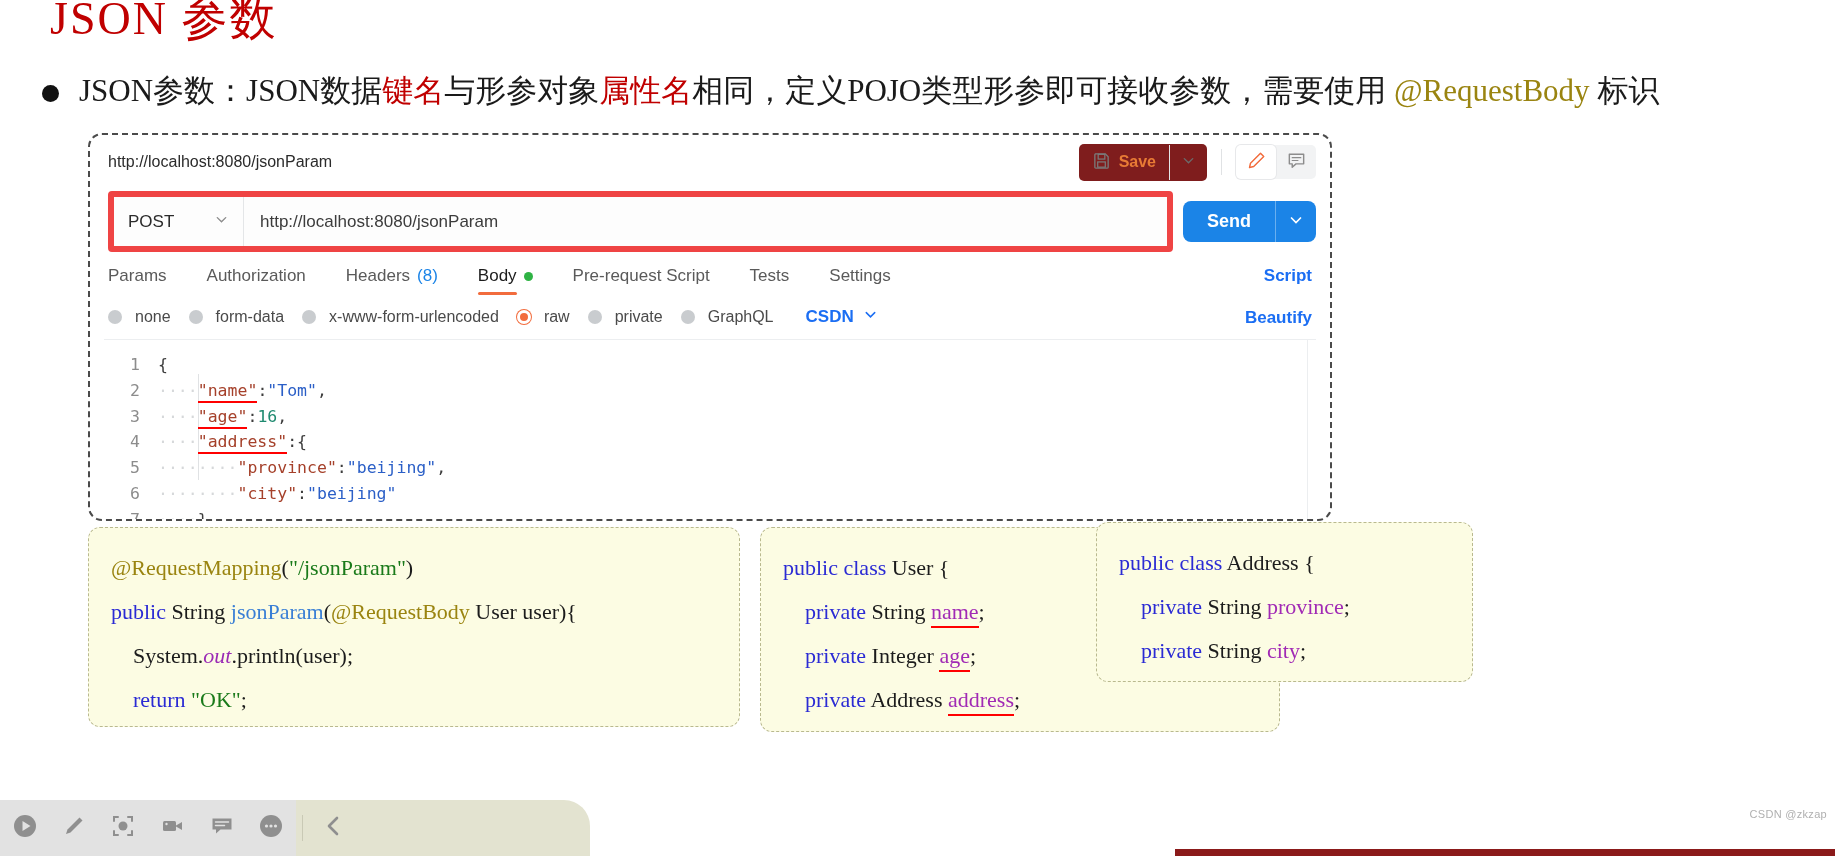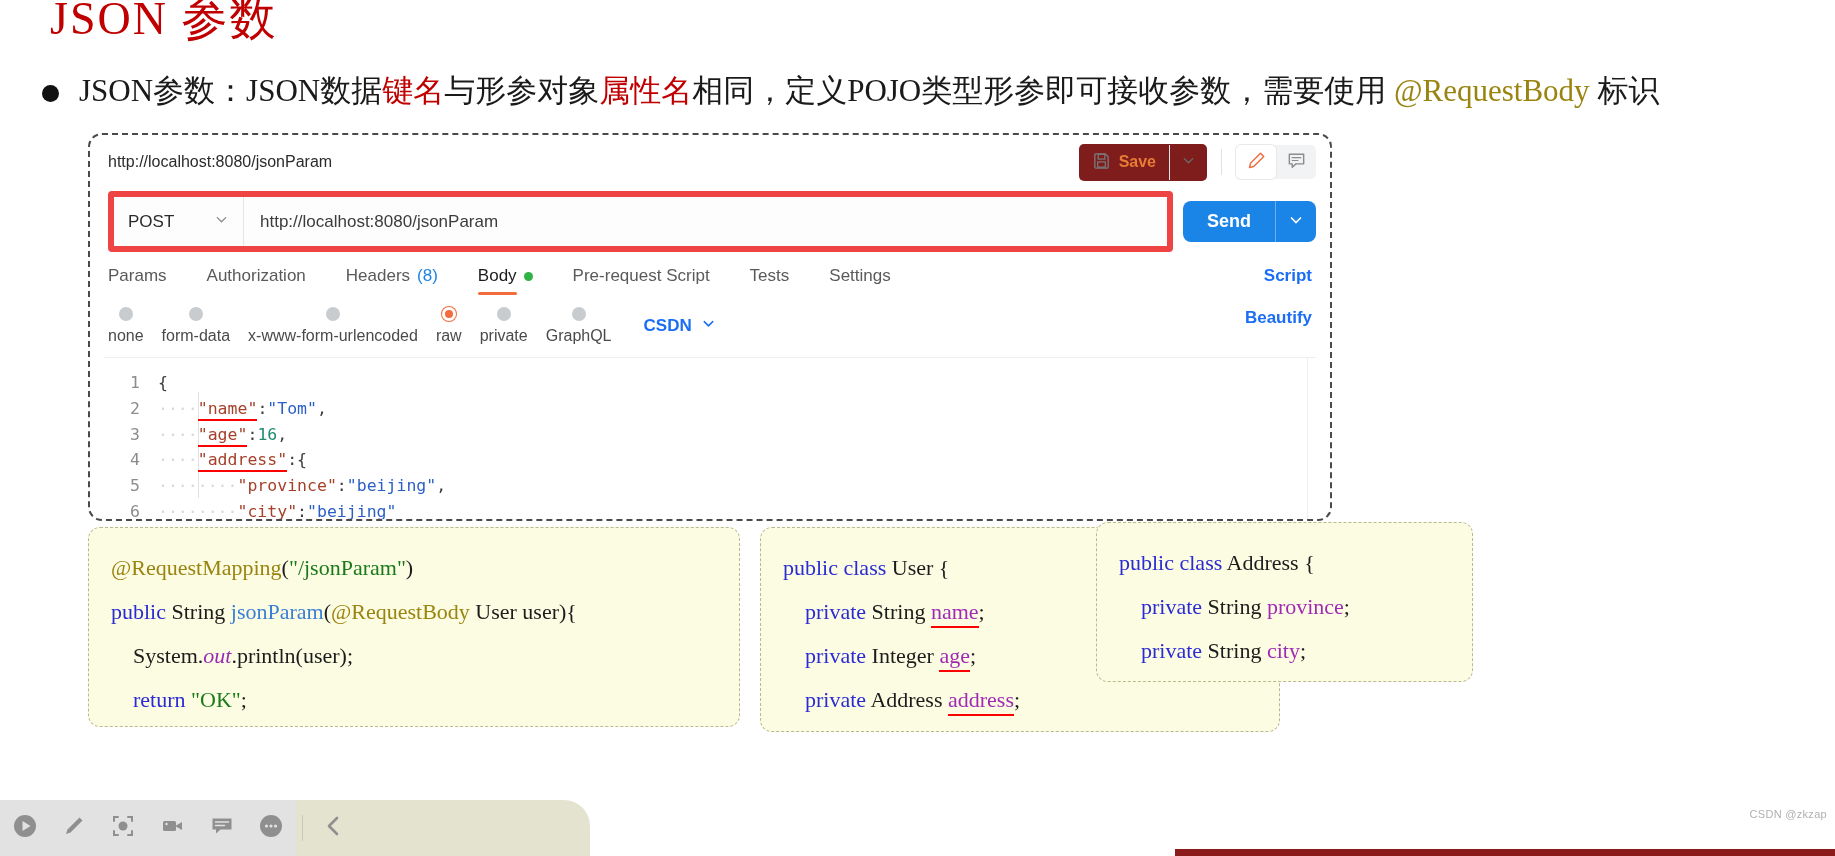--- a/index.html
+++ b/index.html
@@ -112,21 +112,21 @@
   .green-dot{width:9px;height:9px;border-radius:50%;background:#2fb344;display:inline-block;}
   .cookies-link{
     position:absolute;right:18px;bottom:9px;font-size:17px;color:#1b6ef3;font-weight:600;
   }
 
   
   .pm-bodytypes{
     display:flex;align-items:center;gap:18px;
     padding:0 18px;margin-top:12px;position:relative;
   }
-  .radio-item{display:flex;align-items:center;gap:6px;font-size:16px;color:#4a4a4a;white-space:nowrap;flex-direction:column;}
+  .radio-item{display:flex;align-items:center;gap:13px;font-size:16px;color:#4a4a4a;white-space:nowrap;}
   .radio{
     width:14px;height:14px;border-radius:50%;background:#c9cccf;flex:none;
   }
   .radio.on{background:#f26c3d;box-shadow:inset 0 0 0 3px #ffffff, 0 0 0 1px #f26c3d;}
   .json-sel{display:flex;align-items:center;gap:9px;font-size:17px;color:#1b6ef3;font-weight:600;margin-left:14px;}
   .beautify-link{
     position:absolute;right:18px;top:1px;font-size:17px;color:#1b6ef3;font-weight:600;
   }
 
   

